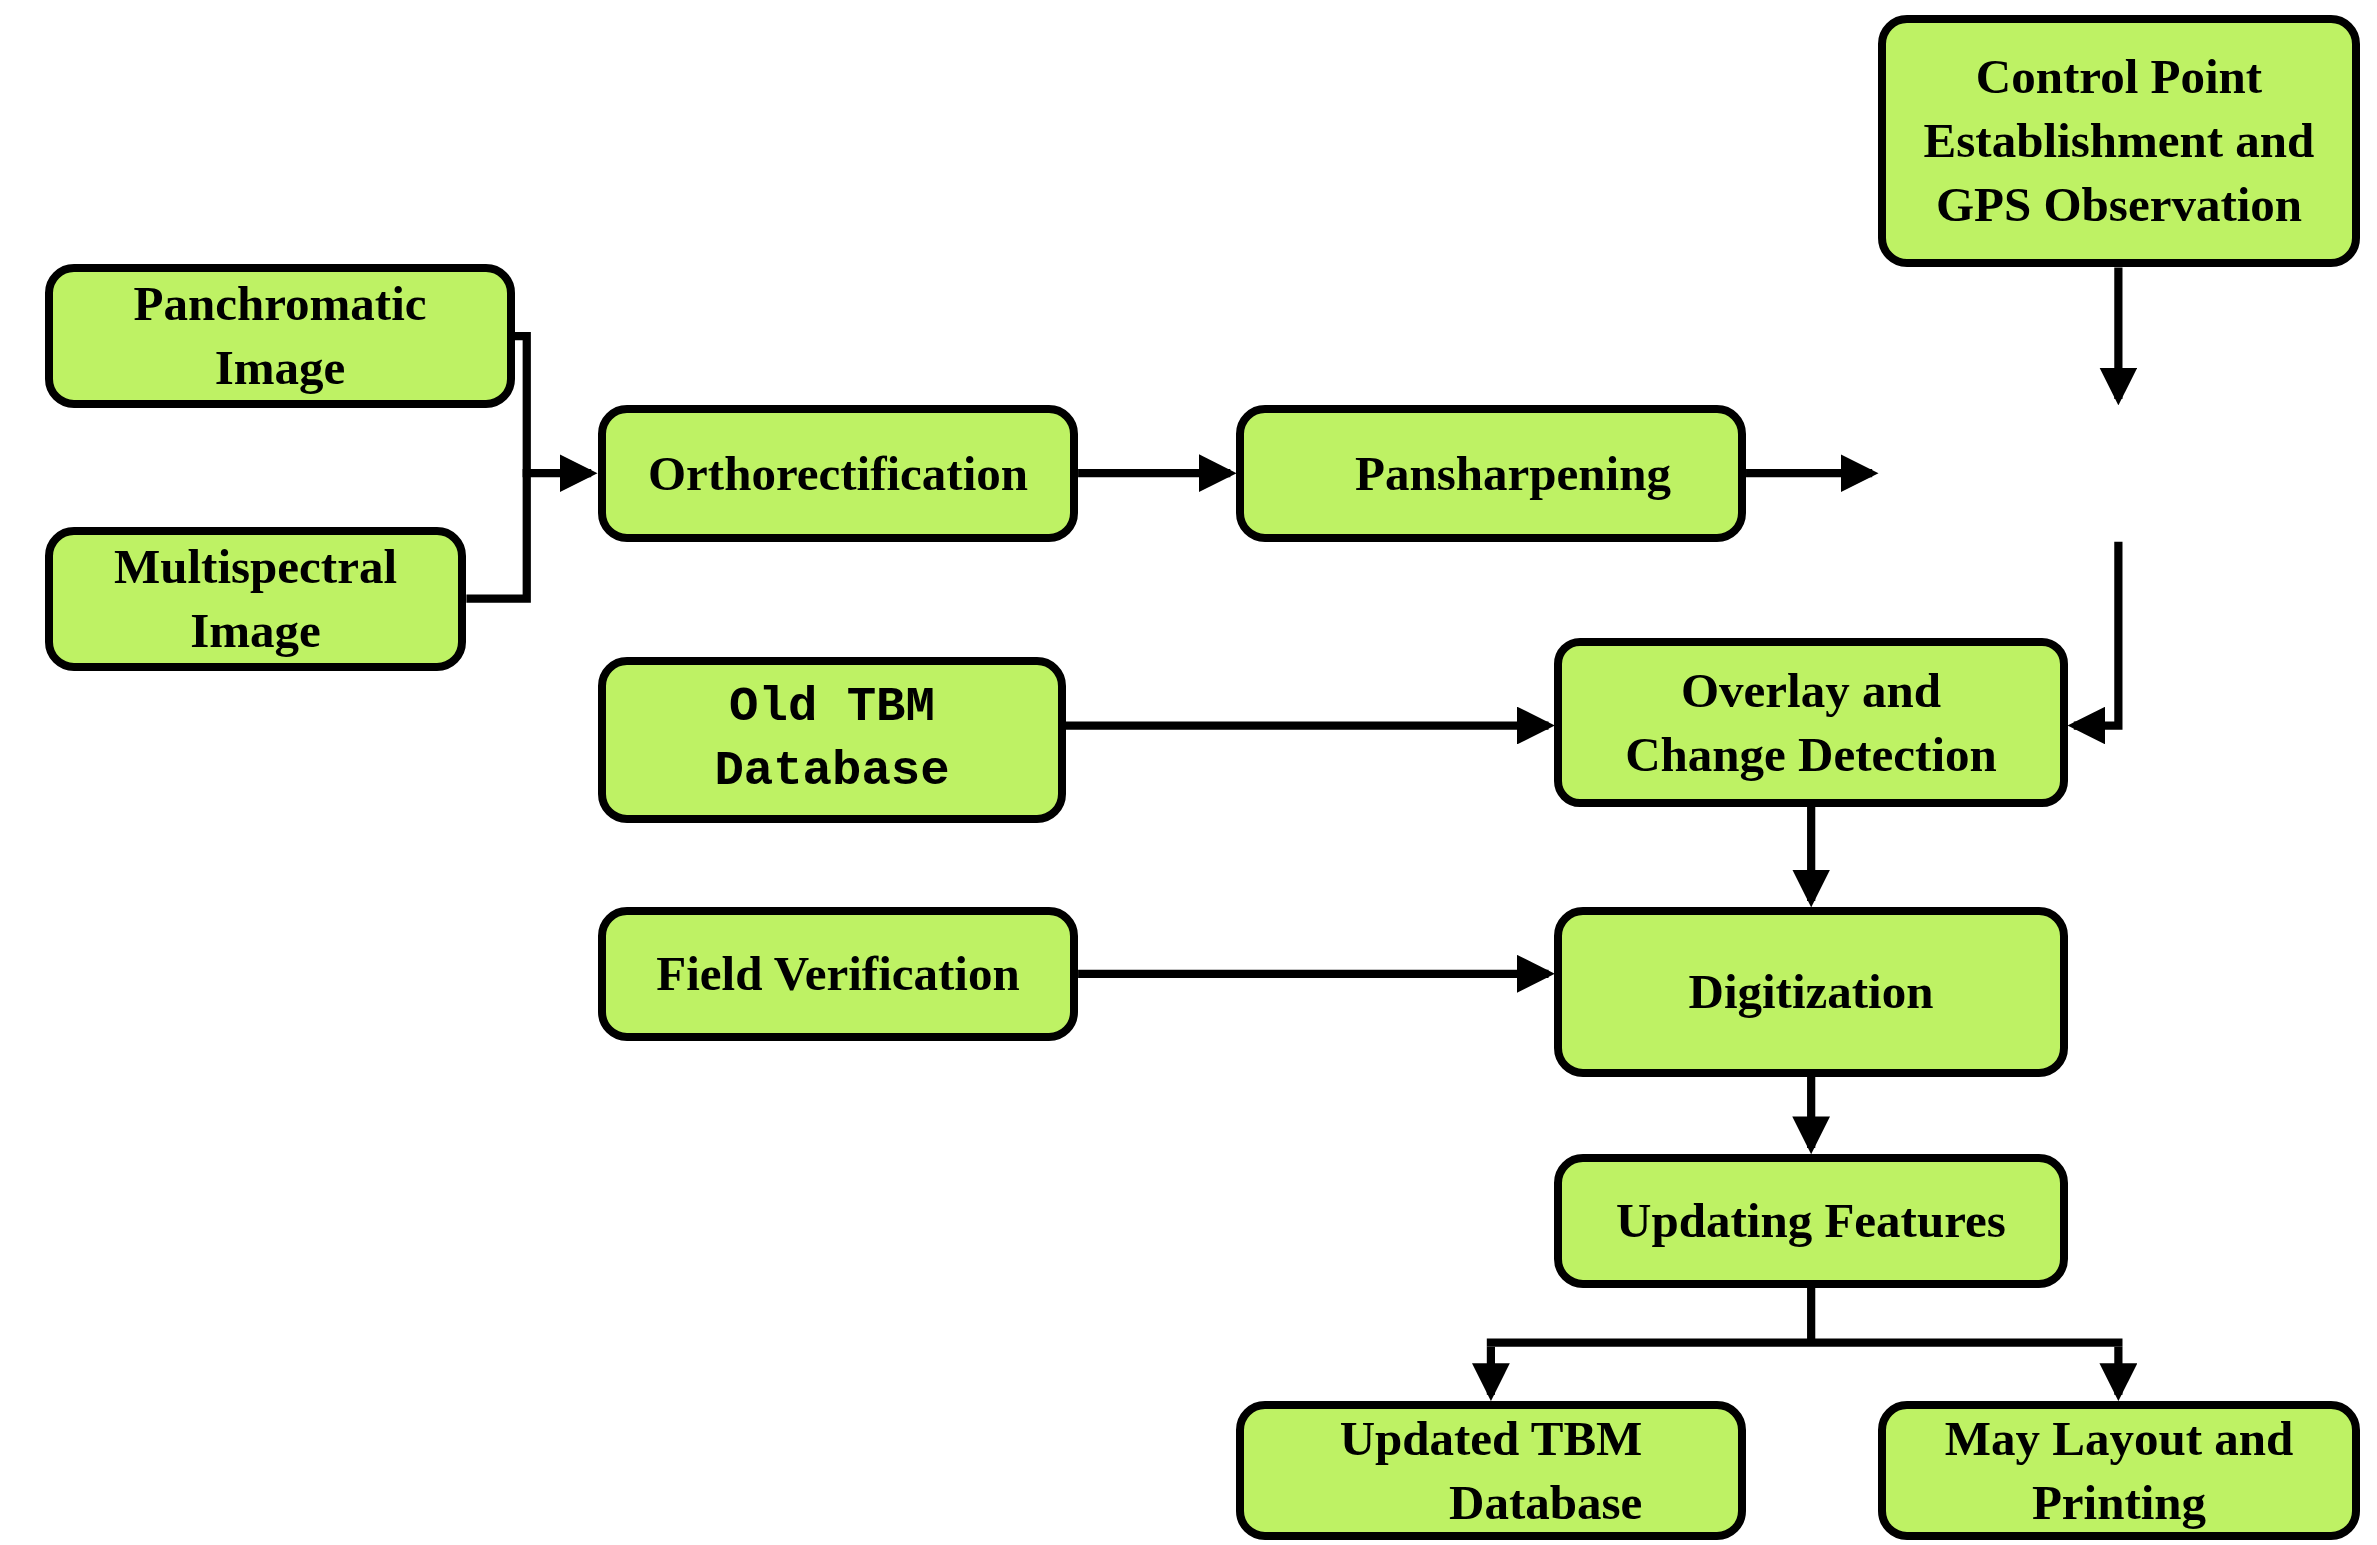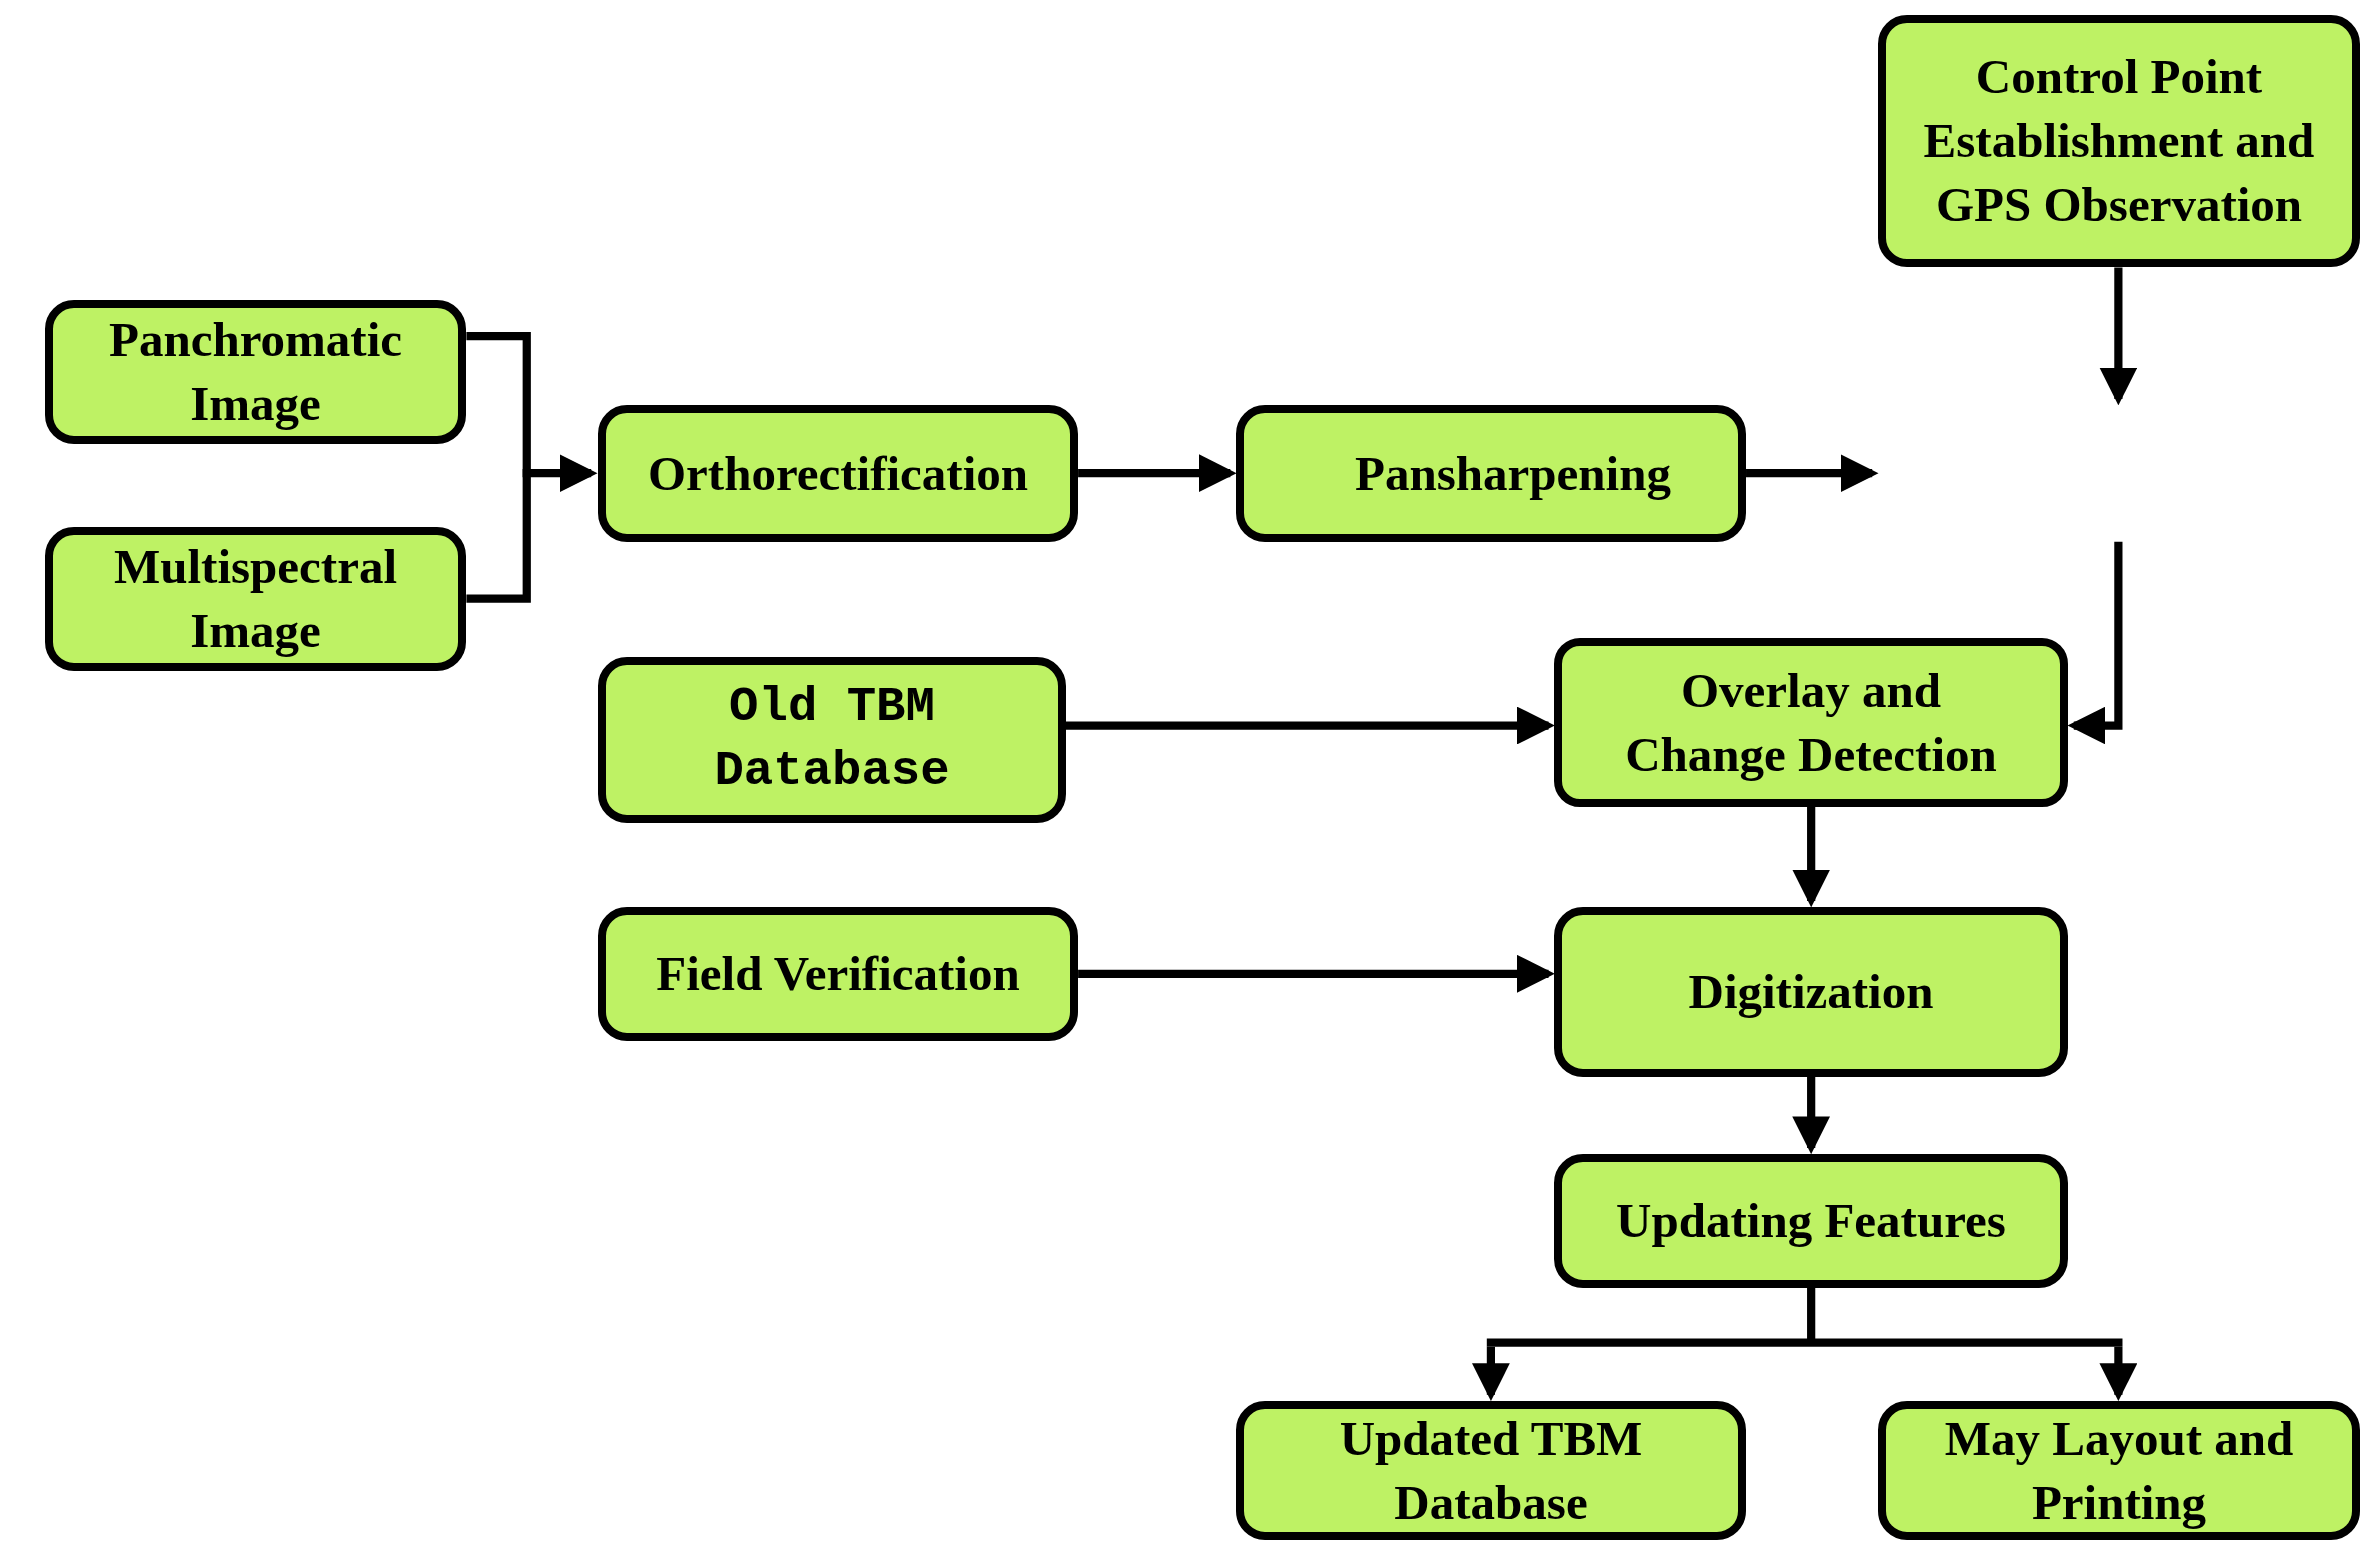--- a/index.html
+++ b/index.html
@@ -35,32 +35,32 @@
     align-items: center;
     justify-content: center;
     text-align: center;
     font-weight: bold;
     font-size: 49px;
     line-height: 1.3;
     color: #000000;
   }
   .node .label { white-space: pre-line; padding: 0 6.9px; }
 
-  .n-panchromatic       { left: 45px;   top: 264px;  width: 421px; height: 144px; margin-top: 36px; }
+  .n-panchromatic       { left: 45px;   top: 264px;  width: 470px; height: 144px; }
   .n-multispectral      { left: 45px;   top: 527px;  width: 421px; height: 144px; }
   .n-orthorectification { left: 598px;  top: 405px;  width: 480px; height: 137px; }
   .n-pansharpening      { left: 1236px; top: 405px;  width: 510px; height: 137px; padding-left: 44px; }
   .n-georeferencing     { left: 1878px; top: 405px;  width: 482px; height: 137px; }
   .n-control-point      { left: 1878px; top: 15px;   width: 482px; height: 252px; }
   .n-old-tbm            { left: 598px;  top: 657px;  width: 468px; height: 166px; font-family: Liberation Mono, monospace; }
   .n-overlay            { left: 1554px; top: 638px;  width: 514px; height: 169px; border-radius: 26px; }
   .n-field-verification { left: 598px;  top: 907px; width: 480px; height: 134px; }
   .n-digitization       { left: 1554px; top: 907px; width: 514px; height: 170px; }
   .n-updating-features  { left: 1554px; top: 1154px; width: 514px; height: 134px; }
-  .n-updated-tbm        { left: 1236px; top: 1401px; width: 510px; height: 139px; }
+  .n-updated-tbm        { left: 1236px; top: 1401px; width: 510px; height: 139px; text-align: right; }
   .n-may-layout         { left: 1878px; top: 1401px; width: 482px; height: 139px; }
 </style>
 </head>
 <body>
 
 <div class="canvas">
 
   <svg id="connector-layer" width="2377" height="1545" viewBox="0 0 3466 2253" xmlns="http://www.w3.org/2000/svg">
     <defs>
       <marker id="arrow" viewBox="0 0 12 12" refX="10" refY="6" markerWidth="4.6" markerHeight="4.6" orient="auto" markerUnits="strokeWidth">

